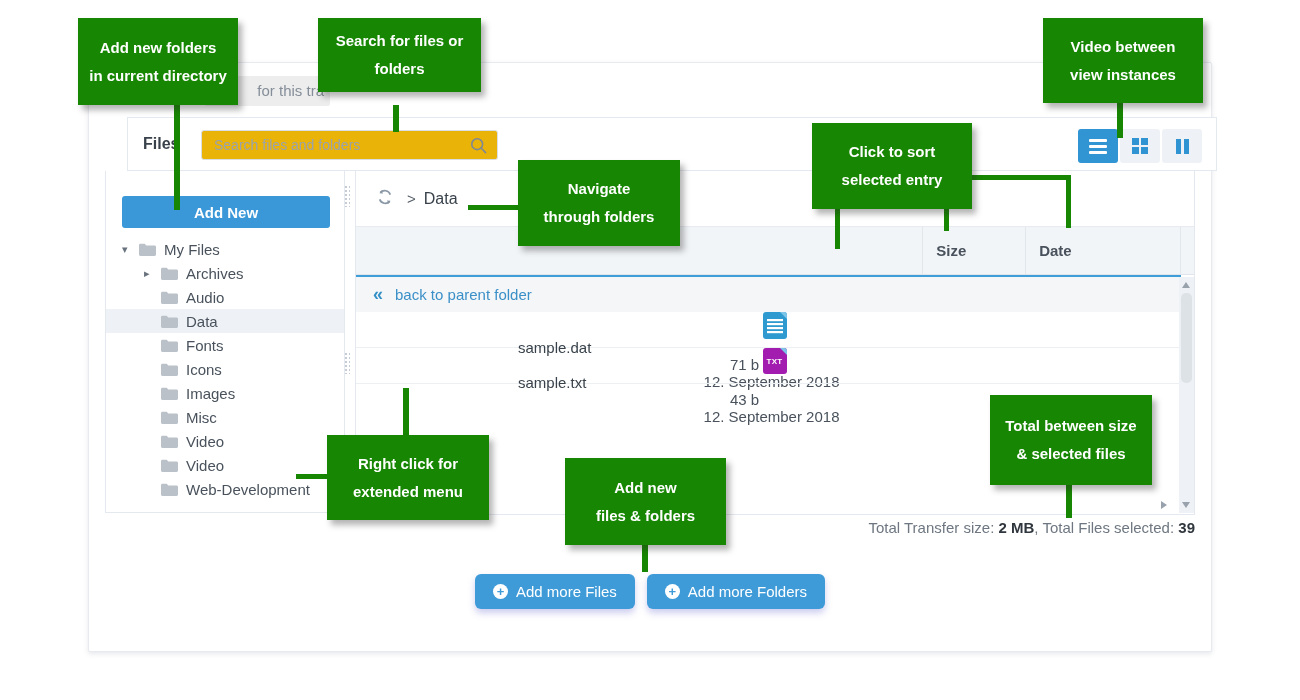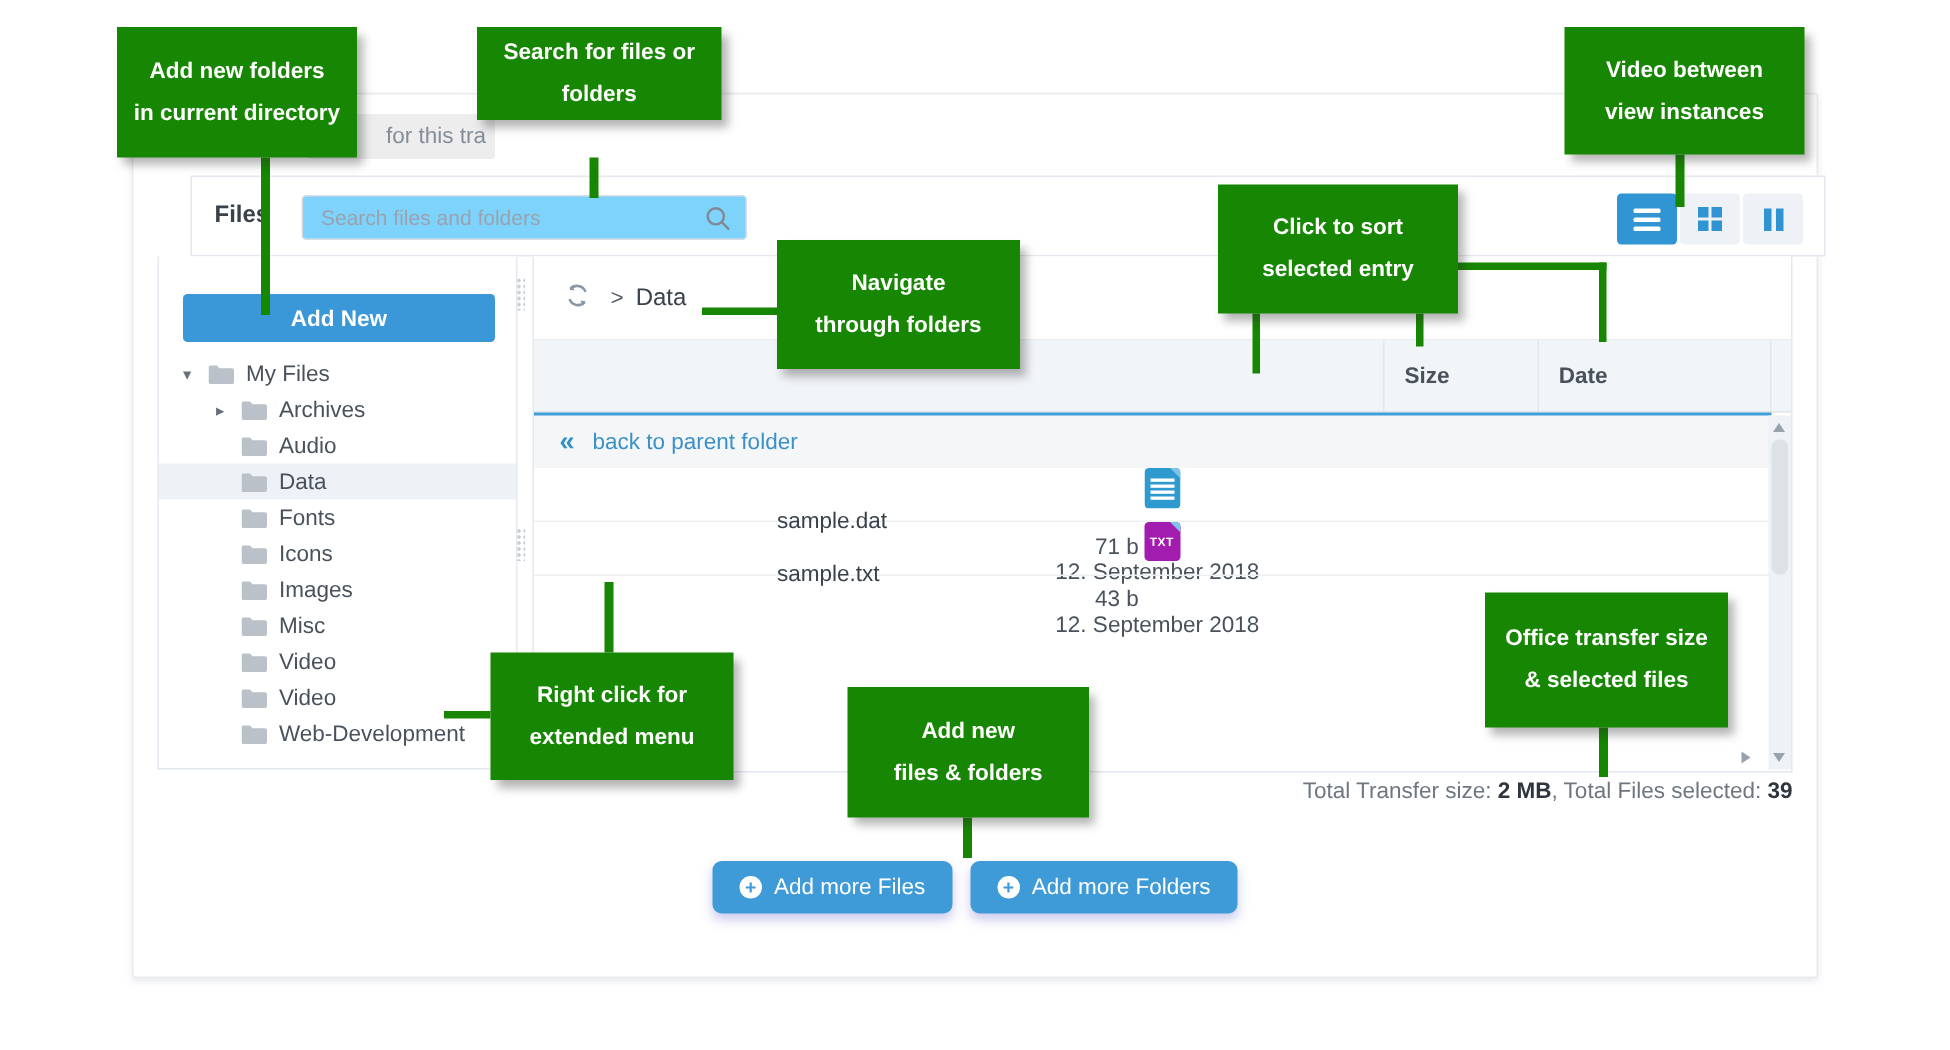--- a/index.html
+++ b/index.html
@@ -13,21 +13,21 @@
 
   .chip { position:absolute; left:205px; top:76px; width:125px; height:30px; line-height:30px;
           background:#ededee; border-radius:2px; color:#858e98; font-size:15px;
           text-align:right; padding-right:6px; white-space:nowrap; overflow:hidden; z-index:2; }
 
   
   .toolbar { position:absolute; left:105px; top:117px; width:1090px; height:54px;
              background:#fff; border:1px solid #e4e9ef;margin-left:22px; }
   .files-label { position:absolute; left:15px; top:17px; font-size:16px; font-weight:700; color:#39424b; }
   .search-wrap { position:absolute; left:73px; top:12px; width:297px; height:30px;
-                 border:1px solid #d9dee4; border-radius:3px; background:#7dd3fc; }
+                 border:1px solid #d9dee4; border-radius:3px; background:#eab308; }
   .search-wrap input { position:absolute; left:0; top:0; width:100%; height:100%; border:none; outline:none;
                  padding:0 34px 0 12px; font-size:14px; color:#4a525b; background:transparent;
                  font-family:"Liberation Sans", sans-serif; }
   .search-wrap input::placeholder { color:#9aa3ad; opacity:1; }
   .search-ico { position:absolute; right:8px; top:5px; }
 
   .viewswitch { position:absolute; right:14px; top:11px; display:flex; gap:2px; }
   .vbtn { width:40px; height:34px; border-radius:3px; background:#eef2f6; border:none; cursor:pointer;
           display:flex; align-items:center; justify-content:center; }
   .vbtn.active { background:#3095d2; }
@@ -113,21 +113,21 @@
               font-weight:700; line-height:15px; text-align:center; display:inline-block; }
 
   
   .callout { position:absolute; background:#178602; color:#fff; z-index:50;
              display:flex; flex-direction:column; align-items:center; justify-content:center;
              font-size:15px; font-weight:700; line-height:1.85; text-align:center;
              box-shadow:4px 5px 6px rgba(40,40,40,.35); }
   .conn { position:absolute; background:#178602; z-index:49; }
 
   .c-addfolders { left:78px; top:18px; width:160px; height:87px; }
-  .c-search     { left:318px; top:18px; width:163px; height:62px; }
+  .c-search     { left:318px; top:18px; width:163px; height:74px; }
   .c-views      { left:1043px; top:18px; width:160px; height:85px; }
   .c-navigate   { left:518px; top:160px; width:162px; height:86px; }
   .c-sort       { left:812px; top:123px; width:160px; height:86px; }
   .c-rightclick { left:327px; top:435px; width:162px; height:85px; }
   .c-addfiles   { left:565px; top:458px; width:161px; height:87px; }
   .c-total      { left:990px; top:395px; width:162px; height:90px; }
 </style>
 </head>
 <body>
 
@@ -363,16 +363,16 @@
   </div>
   <div class="callout c-rightclick">
     <span>Right click for</span>
     <span>extended menu</span>
   </div>
   <div class="callout c-addfiles">
     <span>Add new</span>
     <span>files &amp; folders</span>
   </div>
   <div class="callout c-total">
-    <span>Office transfer size</span>
+    <span>Total between size</span>
     <span>&amp; selected files</span>
   </div>
 </div>
 
 </body></html>

